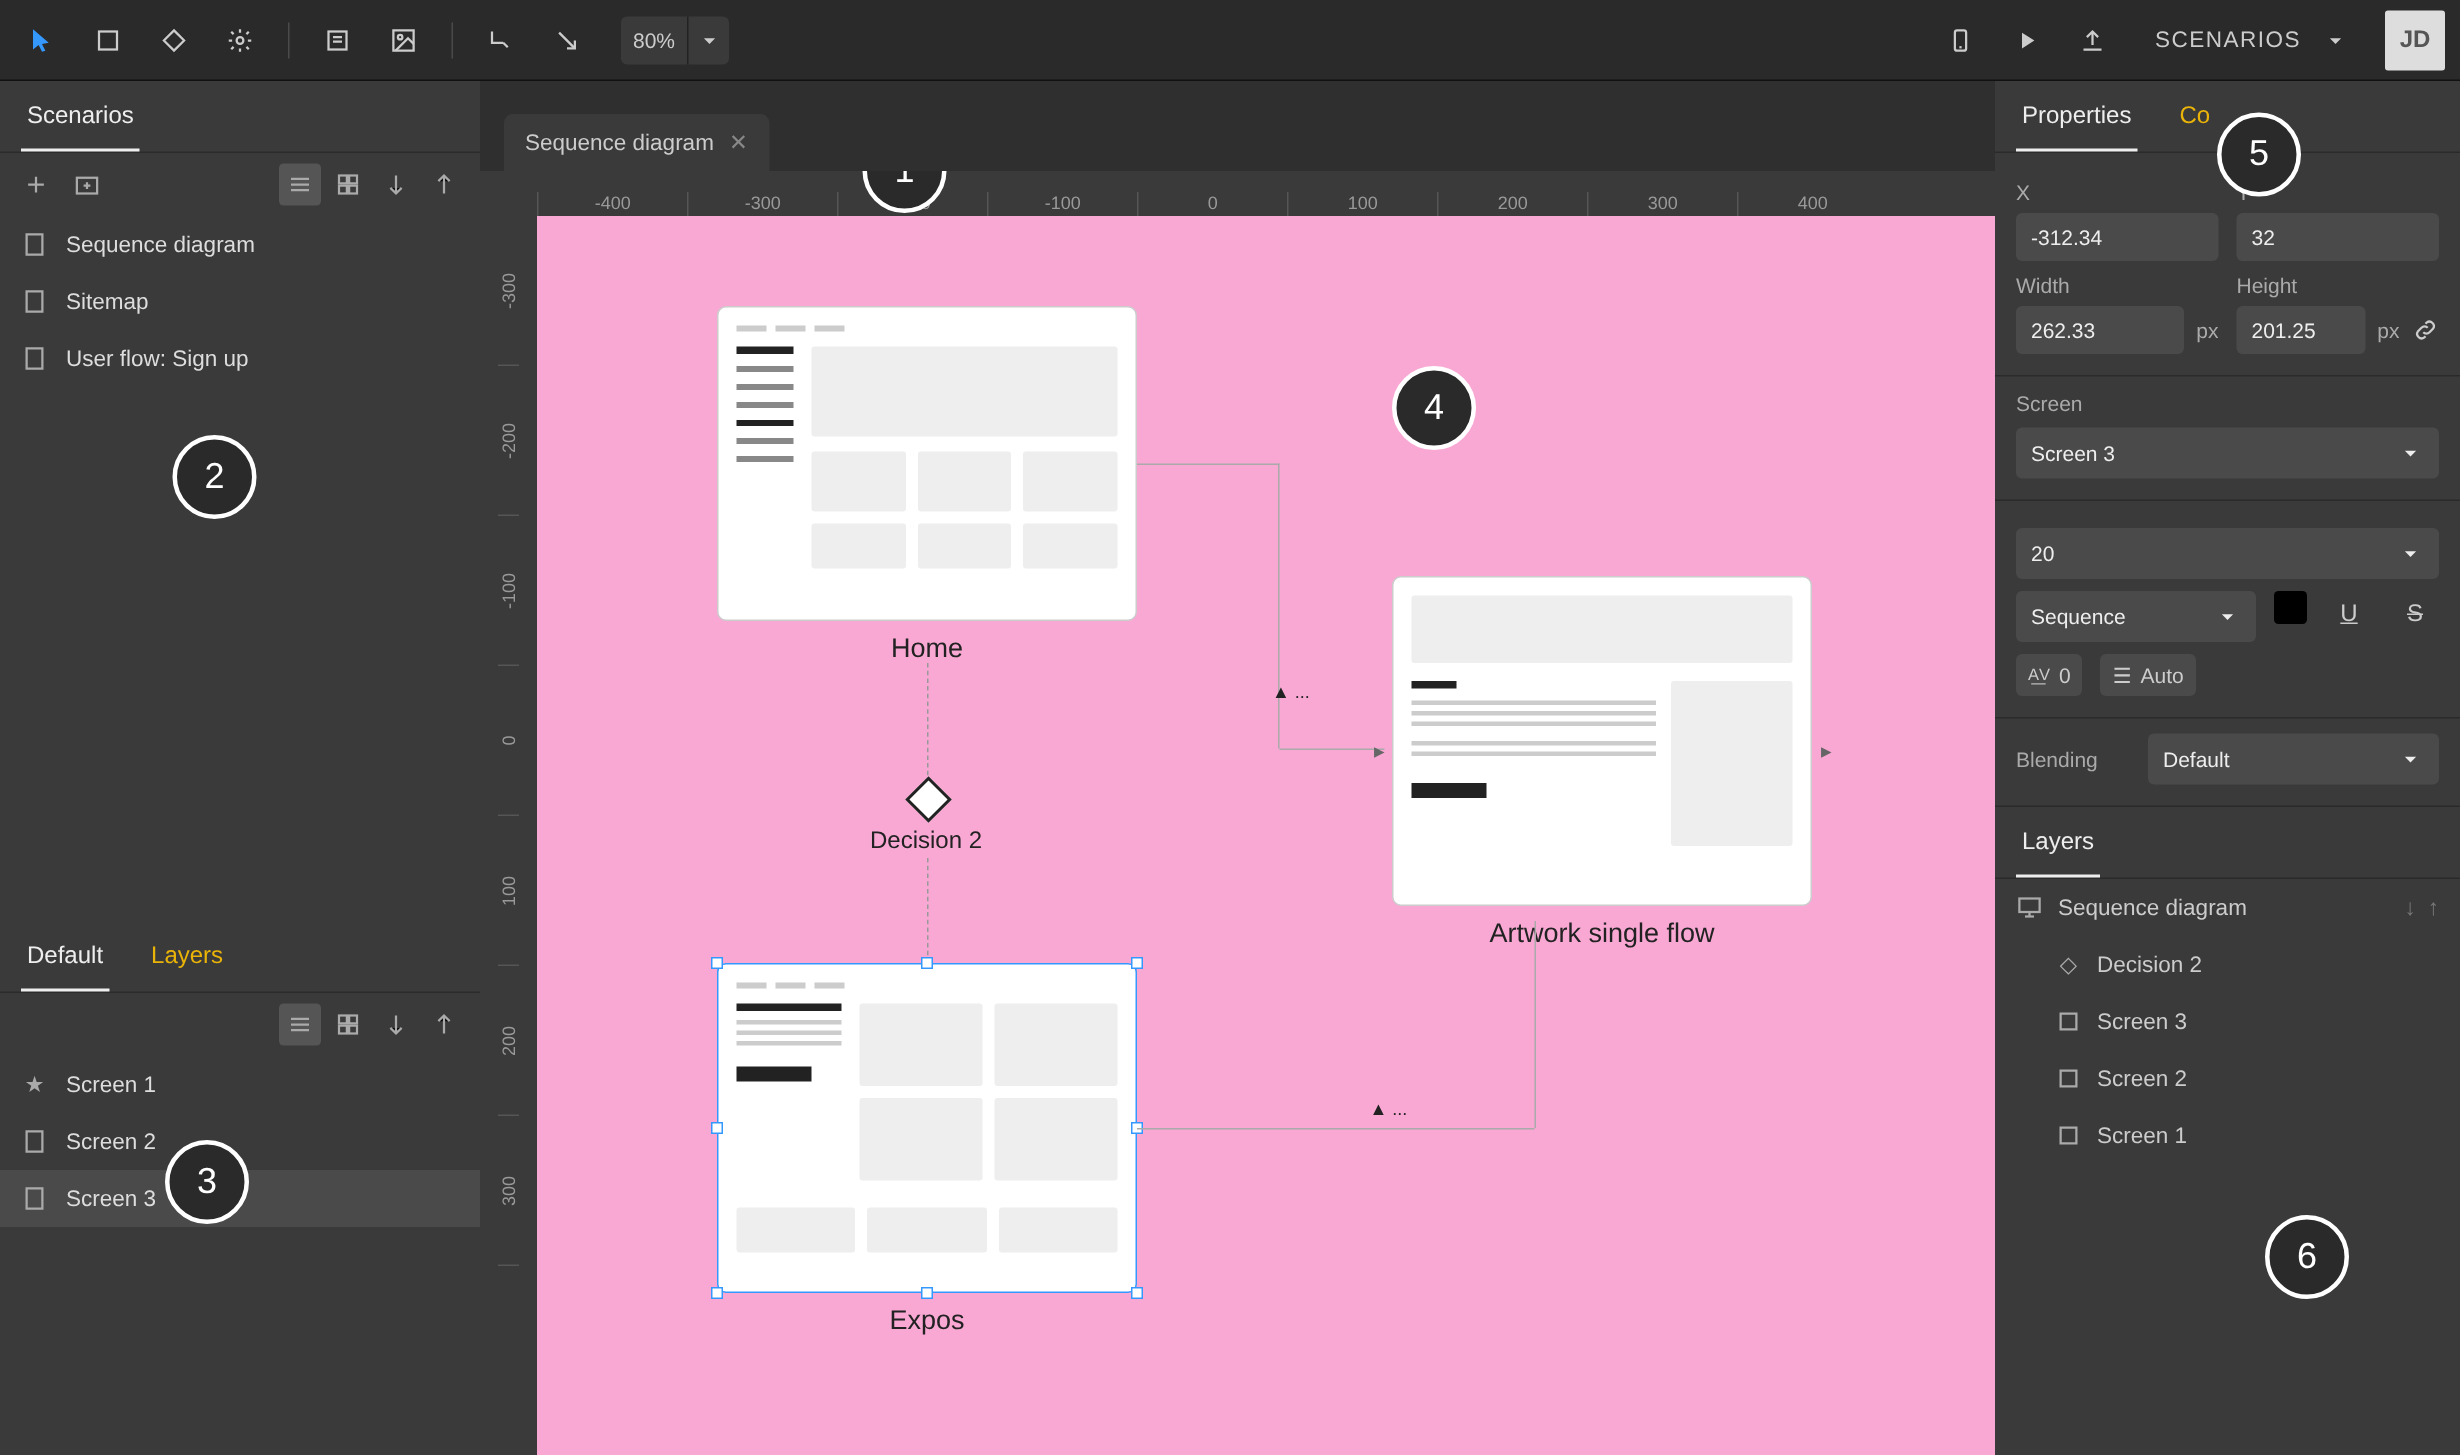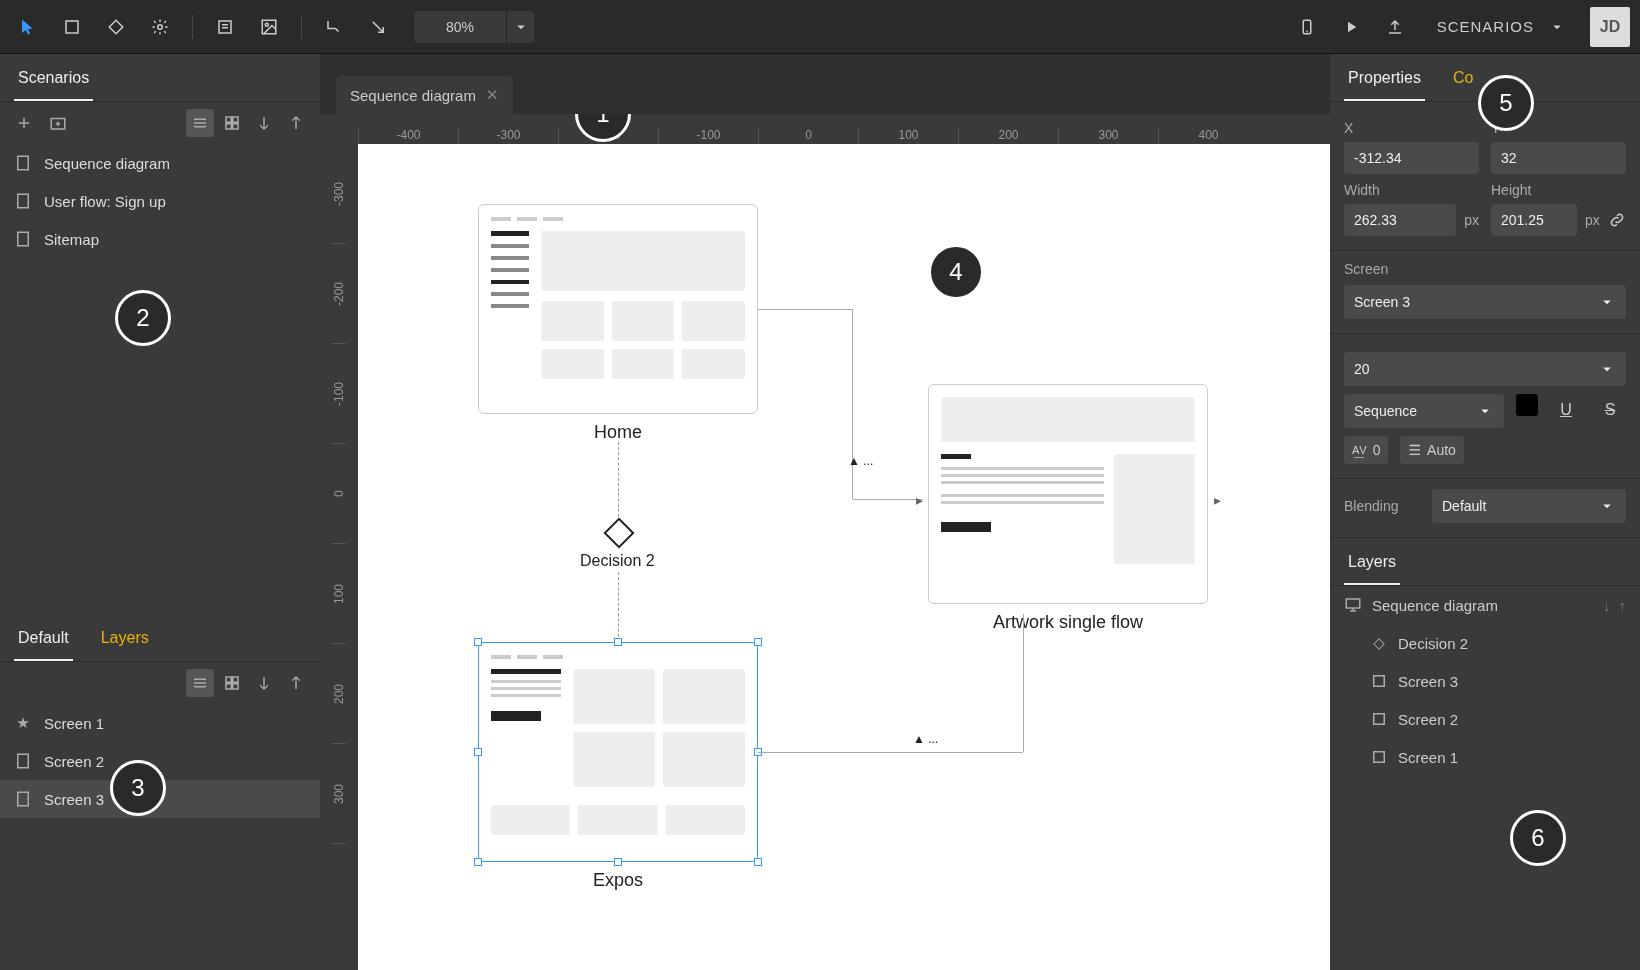--- a/index.html
+++ b/index.html
@@ -3,21 +3,21 @@
 <meta charset="utf-8">
 <style>
 * { margin:0; padding:0; box-sizing:border-box; font-family:Arial,sans-serif; }
 body { background:#1e1e1e; color:#ccc; width:1640px; height:970px; overflow:hidden; }
 .app { display:flex; flex-direction:column; height:100%; }
 .toolbar { height:54px; background:#2a2a2a; display:flex; align-items:center; padding:0 10px; gap:8px; border-bottom:1px solid #111; }
 .toolbar .divider { width:1px; height:24px; background:#4a4a4a; margin:0 6px; }
 .tbtn { width:36px; height:36px; display:flex; align-items:center; justify-content:center; border-radius:4px; cursor:pointer; color:#ccc; }
 .tbtn.active { color:#3498ff; }
 .zoom { background:#3a3a3a; height:32px; display:flex; align-items:center; border-radius:4px; margin-left:10px; }
-.zoom span { padding:0 32px; font-size:14px; }
+.zoom span { padding:0 8px; font-size:14px; }
 .zoom .caret { width:28px; height:32px; display:flex; align-items:center; justify-content:center; border-left:1px solid #222; }
 .spacer { flex:1; }
 .scenario-select { background:transparent; color:#ccc; font-size:15px; letter-spacing:1px; display:flex; align-items:center; gap:14px; padding:0 16px; cursor:pointer; }
 .avatar { width:40px; height:40px; background:#ddd; color:#555; display:flex; align-items:center; justify-content:center; font-weight:bold; border-radius:2px; }
 .body { flex:1; display:flex; overflow:hidden; }
 .sidebar-left { width:320px; background:#3a3a3a; display:flex; flex-direction:column; }
 .sidebar-right { width:310px; background:#3a3a3a; display:flex; flex-direction:column; overflow:hidden; }
 .panel-tabs { display:flex; padding:0 14px; border-bottom:1px solid #2a2a2a; height:48px; align-items:flex-end; }
 .panel-tab { padding:12px 4px; margin-right:24px; font-size:16px; color:#eab308; cursor:pointer; border-bottom:2px solid transparent; }
 .panel-tab.active { color:#eee; border-bottom:2px solid #eee; }
@@ -35,21 +35,21 @@
 .canvas-area { flex:1; background:#2f2f2f; display:flex; flex-direction:column; }
 .tabbar { height:60px; display:flex; align-items:flex-end; padding-left:16px; }
 .file-tab { background:#3a3a3a; padding:10px 14px; border-radius:6px 6px 0 0; display:flex; align-items:center; gap:10px; font-size:15px; }
 .file-tab .close { color:#888; cursor:pointer; }
 .canvas-wrap { flex:1; position:relative; background:#2f2f2f; overflow:hidden; }
 .ruler-h { position:absolute; top:0; left:38px; right:0; height:30px; background:#3a3a3a; display:flex; align-items:flex-end; overflow:hidden; font-size:12px; color:#999; }
 .ruler-h div { flex:0 0 100px; text-align:center; border-left:1px solid #555; padding-bottom:2px; }
 .ruler-v { position:absolute; top:30px; left:0; bottom:0; width:38px; background:#3a3a3a; display:flex; flex-direction:column; align-items:center; overflow:hidden; font-size:12px; color:#999; }
 .ruler-v div { flex:0 0 100px; display:flex; align-items:center; justify-content:center; border-top:1px solid #555; writing-mode:vertical-rl; transform:rotate(180deg); }
 .ruler-corner { position:absolute; top:0; left:0; width:38px; height:30px; background:#3a3a3a; }
-.canvas { position:absolute; top:30px; left:38px; right:0; bottom:0; background:#ffffff; }
+.canvas { position:absolute; top:30px; left:38px; right:0; bottom:0; background:#f9a8d4; }
 .wire { position:absolute; background:#fff; border:1px solid #ccc; border-radius:6px; padding:12px; }
 .wire .row { display:flex; gap:8px; margin-bottom:8px; }
 .wire .cell { background:#eee; border-radius:2px; }
 .wire .sidebar-mock { display:flex; gap:12px; }
 .wire .nav { width:38px; display:flex; flex-direction:column; gap:8px; }
 .wire .nav div { height:4px; background:#888; }
 .wire .nav div:first-child { height:5px; background:#222; }
 .wire-label { position:absolute; font-size:18px; color:#222; width:100%; text-align:center; }
 .selected-frame { border:1px solid #3498ff !important; }
 .sel-handle { position:absolute; width:8px; height:8px; background:#fff; border:1px solid #3498ff; }
@@ -220,29 +220,29 @@
               </svg>
             </div>
             <span>Sequence diagram</span>
           </div>
         <div class="list-item">
             <div class="ic">
               <svg viewBox="0 0 24 24" fill="none" stroke="currentColor" stroke-width="2">
                 <rect x="5" y="3" width="14" height="18"></rect>
               </svg>
             </div>
-            <span>User flow: Sign up</span>
+            <span>Sitemap</span>
           </div>
         <div class="list-item">
             <div class="ic">
               <svg viewBox="0 0 24 24" fill="none" stroke="currentColor" stroke-width="2">
                 <rect x="5" y="3" width="14" height="18"></rect>
               </svg>
             </div>
-            <span>Sitemap</span>
+            <span>User flow: Sign up</span>
           </div>
       </div>
 
       <div style="flex:1"></div>
 
       <div class="left-bottom collapse-handle">
         <div class="panel-tabs">
           <div class="panel-tab active">Default</div>
           <div class="panel-tab">Layers</div>
         </div>

